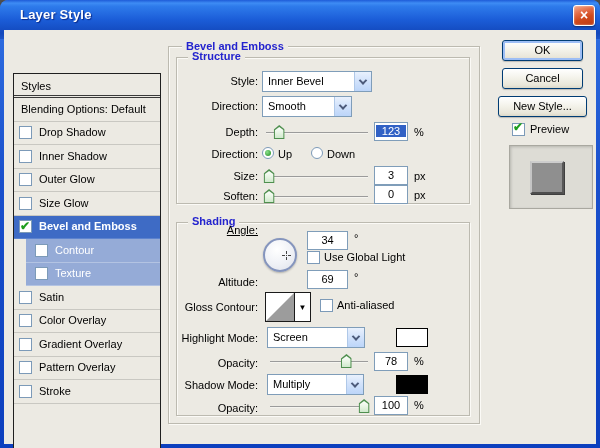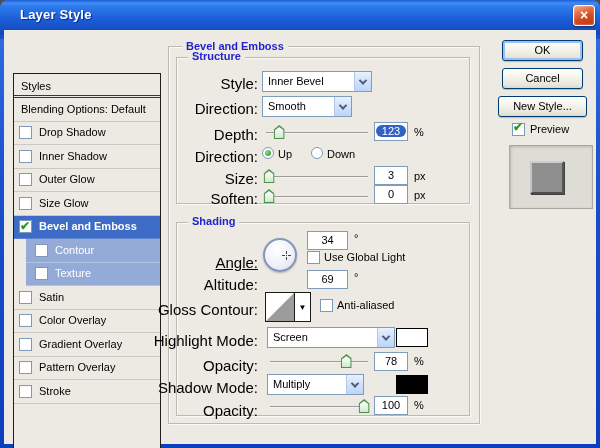--- a/index.html
+++ b/index.html
@@ -48,28 +48,28 @@
     color:#1E9E1E; font-size:12px; font-weight:bold; }
   .srow.selected { background:#3E6BC5; color:#fff; font-weight:bold; border-bottom:1px solid #5D83CE; }
   .srow.sub { margin-left:12px; background:#95ABD7; color:#fff; border-bottom:1px solid #B3C3E2; }
   .srow.sub .cb { margin-left:9px; }
 
   
   .gbox { position:absolute; border:1px solid #BCBAB0; box-shadow:1px 1px 0 #FBFAF6, inset 1px 1px 0 #FBFAF6; }
   .gtitle { position:absolute; background:#ECEAE3; color:#2323CE; font-size:11px; font-weight:bold;
     padding:0 4px; line-height:13px; white-space:nowrap; }
 
-  .lab { position:absolute; right:342px; font-size:15px; color:#000; white-space:nowrap; }
+  .lab { position:absolute; right:342px; font-size:11px; color:#000; white-space:nowrap; }
   .llab { position:absolute; font-size:11px; color:#000; white-space:nowrap; }
   .unit { position:absolute; font-size:11px; color:#000; }
 
   .numbox { position:absolute; width:34px; height:19px; border:1px solid #7F9DB9; background:#fff;
     font-size:11px; text-align:center; line-height:17px; color:#000; }
   .numbox.wide { width:41px; }
-  .sel { background:#3161C5; color:#fff; padding:0 6px;border-radius:6px; }
+  .sel { background:#3161C5; color:#fff; padding:0 6px; }
 
   .dd { position:absolute; height:21px; border:1px solid #7F9DB9; background:#fff; }
   .dd-text { position:absolute; left:5px; top:0; line-height:19px; font-size:11px; color:#000; white-space:nowrap; }
   .dd-btn { position:absolute; right:0; top:0; bottom:0; width:17px;
     background:linear-gradient(180deg,#E9F1FD 0%,#D3E3FB 45%,#BCD5F9 100%);
     border-left:1px solid #AFC8E8; display:flex; align-items:center; justify-content:center; }
   .chev { width:6px; height:6px; border-right:2px solid #4C5A7A; border-bottom:2px solid #4C5A7A;
     transform:rotate(45deg) translate(-1px,-1px); }
 
   .track { position:absolute; height:2px; background:#9B9B9B; border-bottom:1px solid #F5F4EF; }
@@ -228,21 +228,21 @@
   <div class="lab" style="top:190px;">Soften:</div>
   <div class="track" style="left:266px;top:196px;width:102px;">
     <div class="thumb" style="left: 3%;"></div>
   </div>
   <div class="numbox" style="left:374px;top:185px;">0</div>
   <div class="unit" style="left:414px;top:189px;">px</div>
 
   <div class="gbox" style="left:176px;top:222px;width:294px;height:194px;"></div>
   <div class="gtitle" style="left:188px;top:215px;">Shading</div>
 
-  <div class="lab" style="top:254px;text-decoration:underline;">Angle:</div>
+  <div class="lab" style="top:224px;text-decoration:underline;">Angle:</div>
   <div class="dial">
     <svg class="dial-marker" width="9" height="9">
       <path d="M4.5 0 V3 M4.5 6 V9 M0 4.5 H3 M6 4.5 H9" stroke="#444" stroke-width="1" fill="none"></path>
       <rect x="4" y="4" width="1" height="1" fill="#444"></rect>
     </svg>
   </div>
   <div class="numbox wide" style="left:307px;top:231px;text-align:center;">34</div>
   <div class="unit" style="left:354px;top:232px;">°</div>
 
   <span class="xcb" style="left:307px;top:251px;"></span>
@@ -254,21 +254,21 @@
 
   <div class="lab" style="top:301px;">Gloss Contour:</div>
   <div class="contour">
     <span class="contour-thumb"></span>
     <span class="contour-arrow">▼</span>
   </div>
   <span class="xcb" style="left:320px;top:299px;"></span>
   <div class="llab" style="left:337px;top:299px;">Anti-aliased</div>
 
   <div class="lab" style="top:332px;">Highlight Mode:</div>
-  <div class="dd" style="left:267px;top:327px;width:128px;padding-left:32px;">
+  <div class="dd" style="left:267px;top:327px;width:98px;padding-left:32px;">
     <span class="dd-text">Screen</span>
     <span class="dd-btn">
         <span class="chev"></span>
       </span>
   </div>
   <div class="swatch" style="left: 396px; top: 328px; background: rgb(255, 255, 255);"></div>
 
   <div class="lab" style="top:357px;">Opacity:</div>
   <div class="track" style="left:270px;top:361px;width:98px;">
     <div class="thumb" style="left: 78%;"></div>

